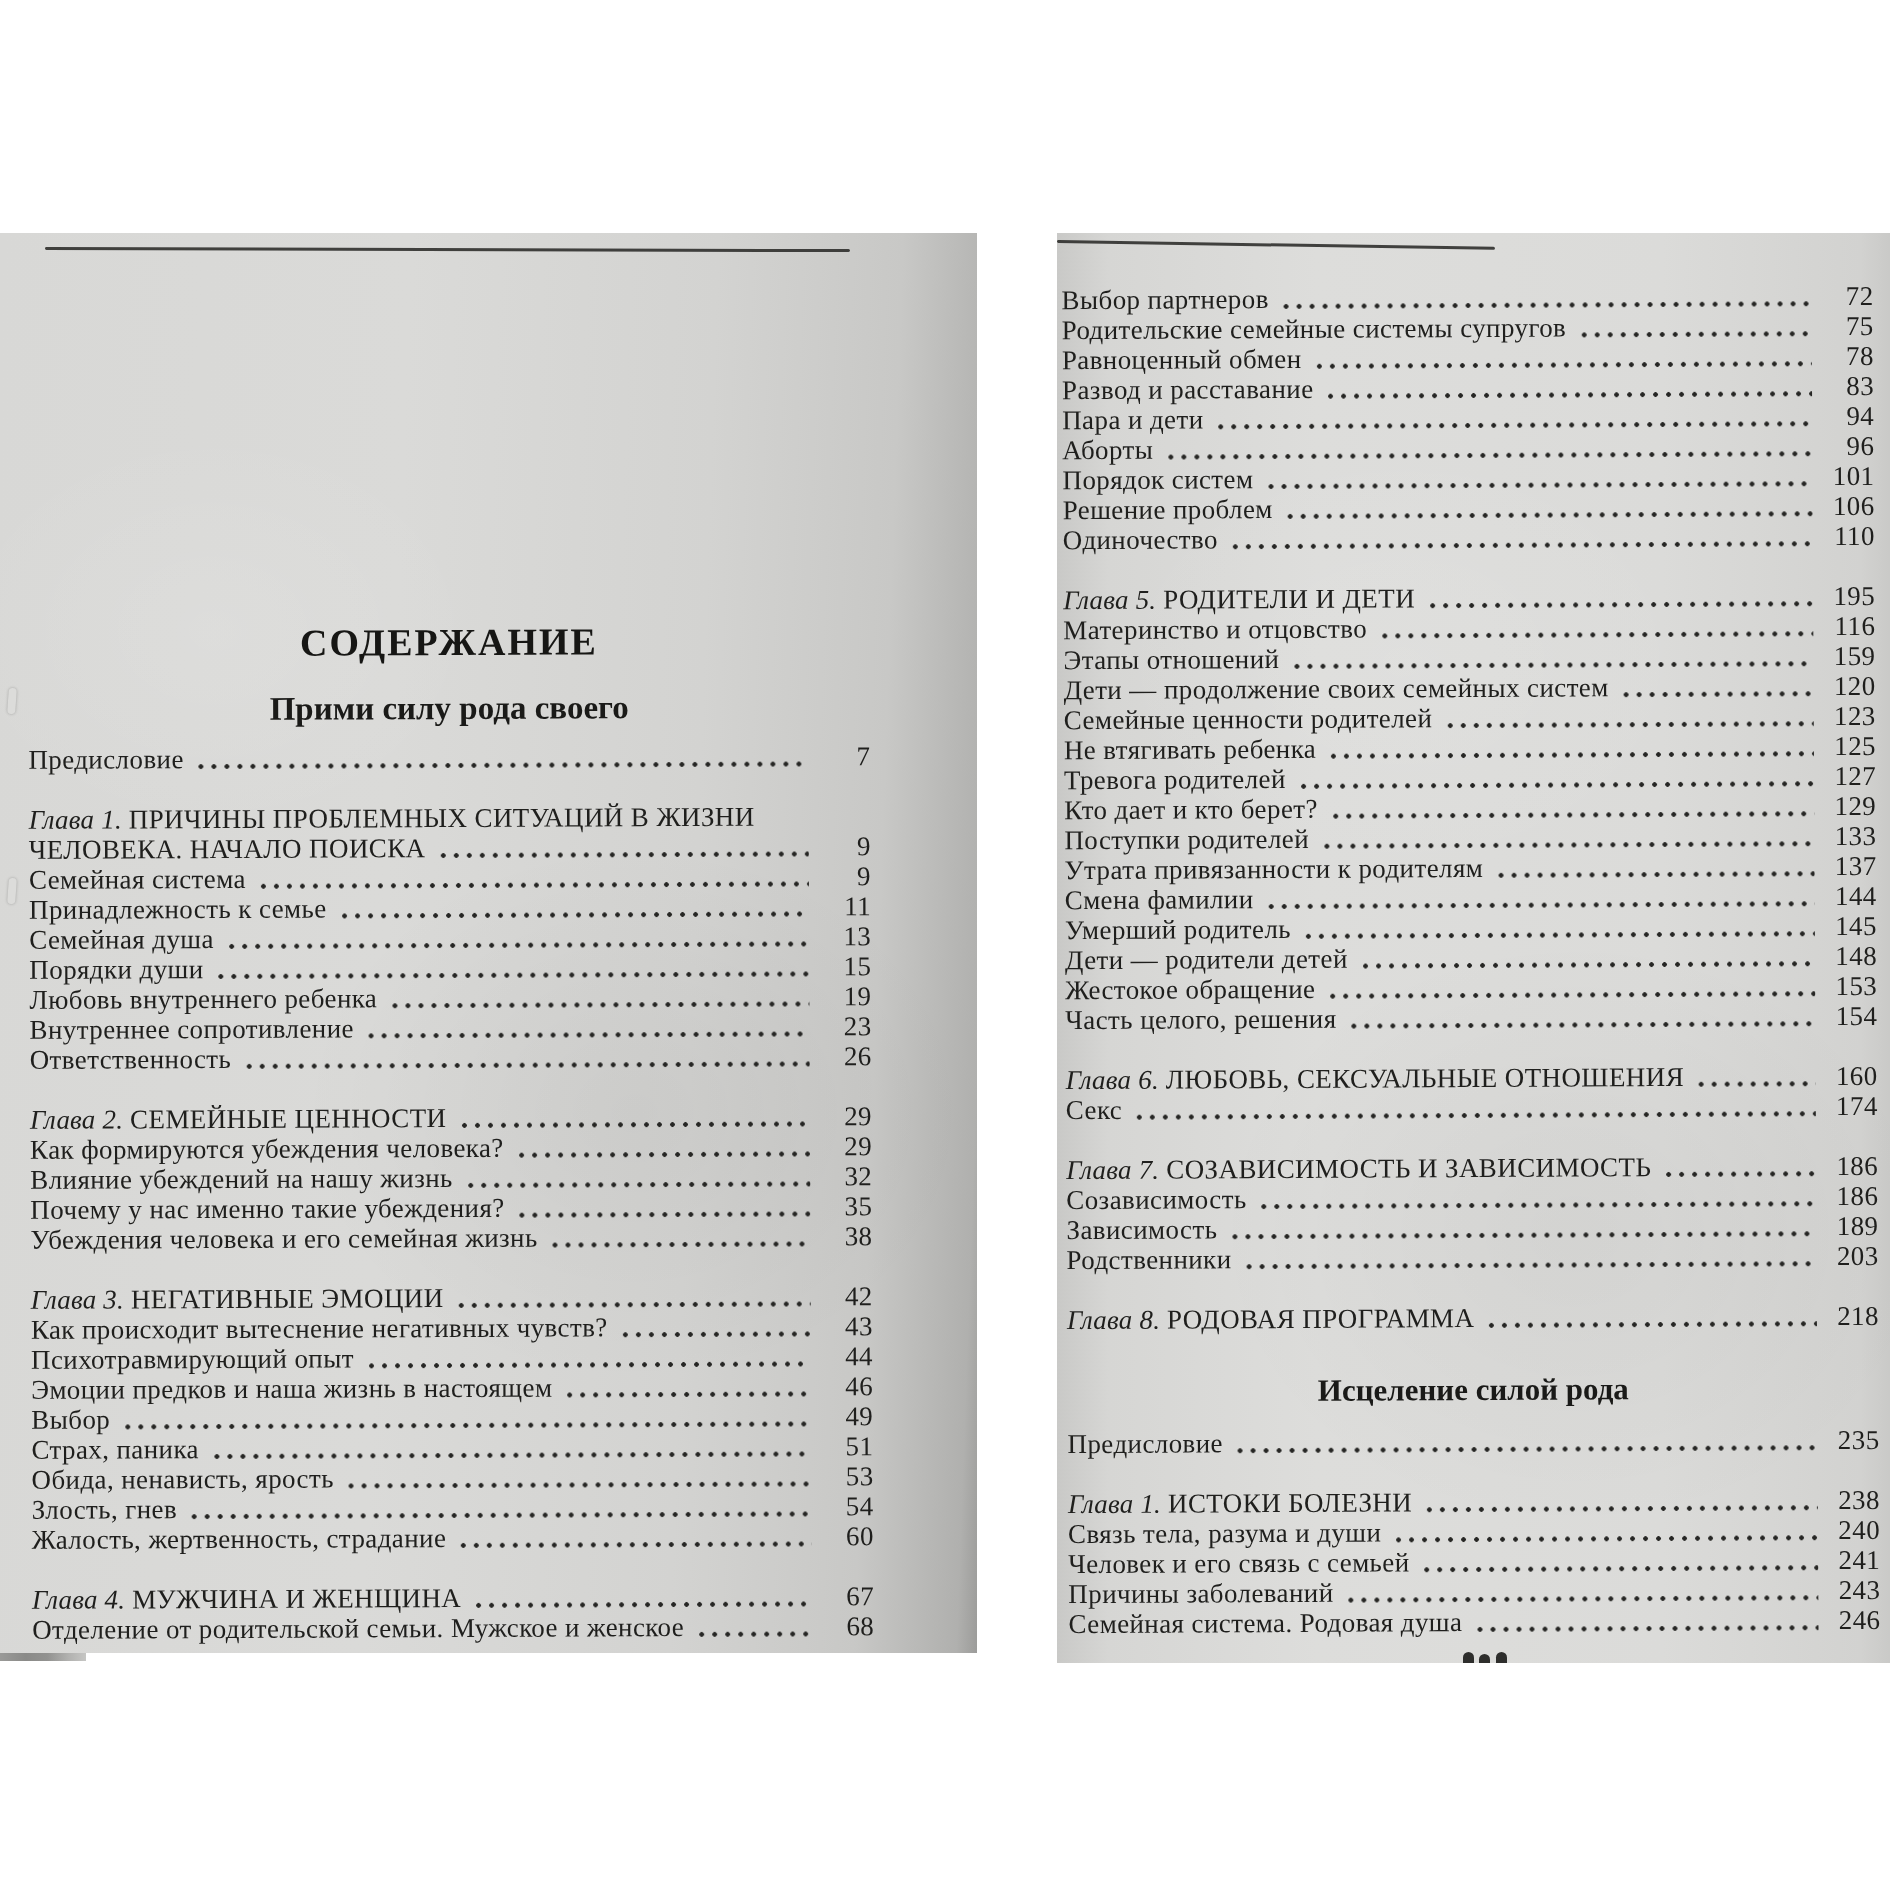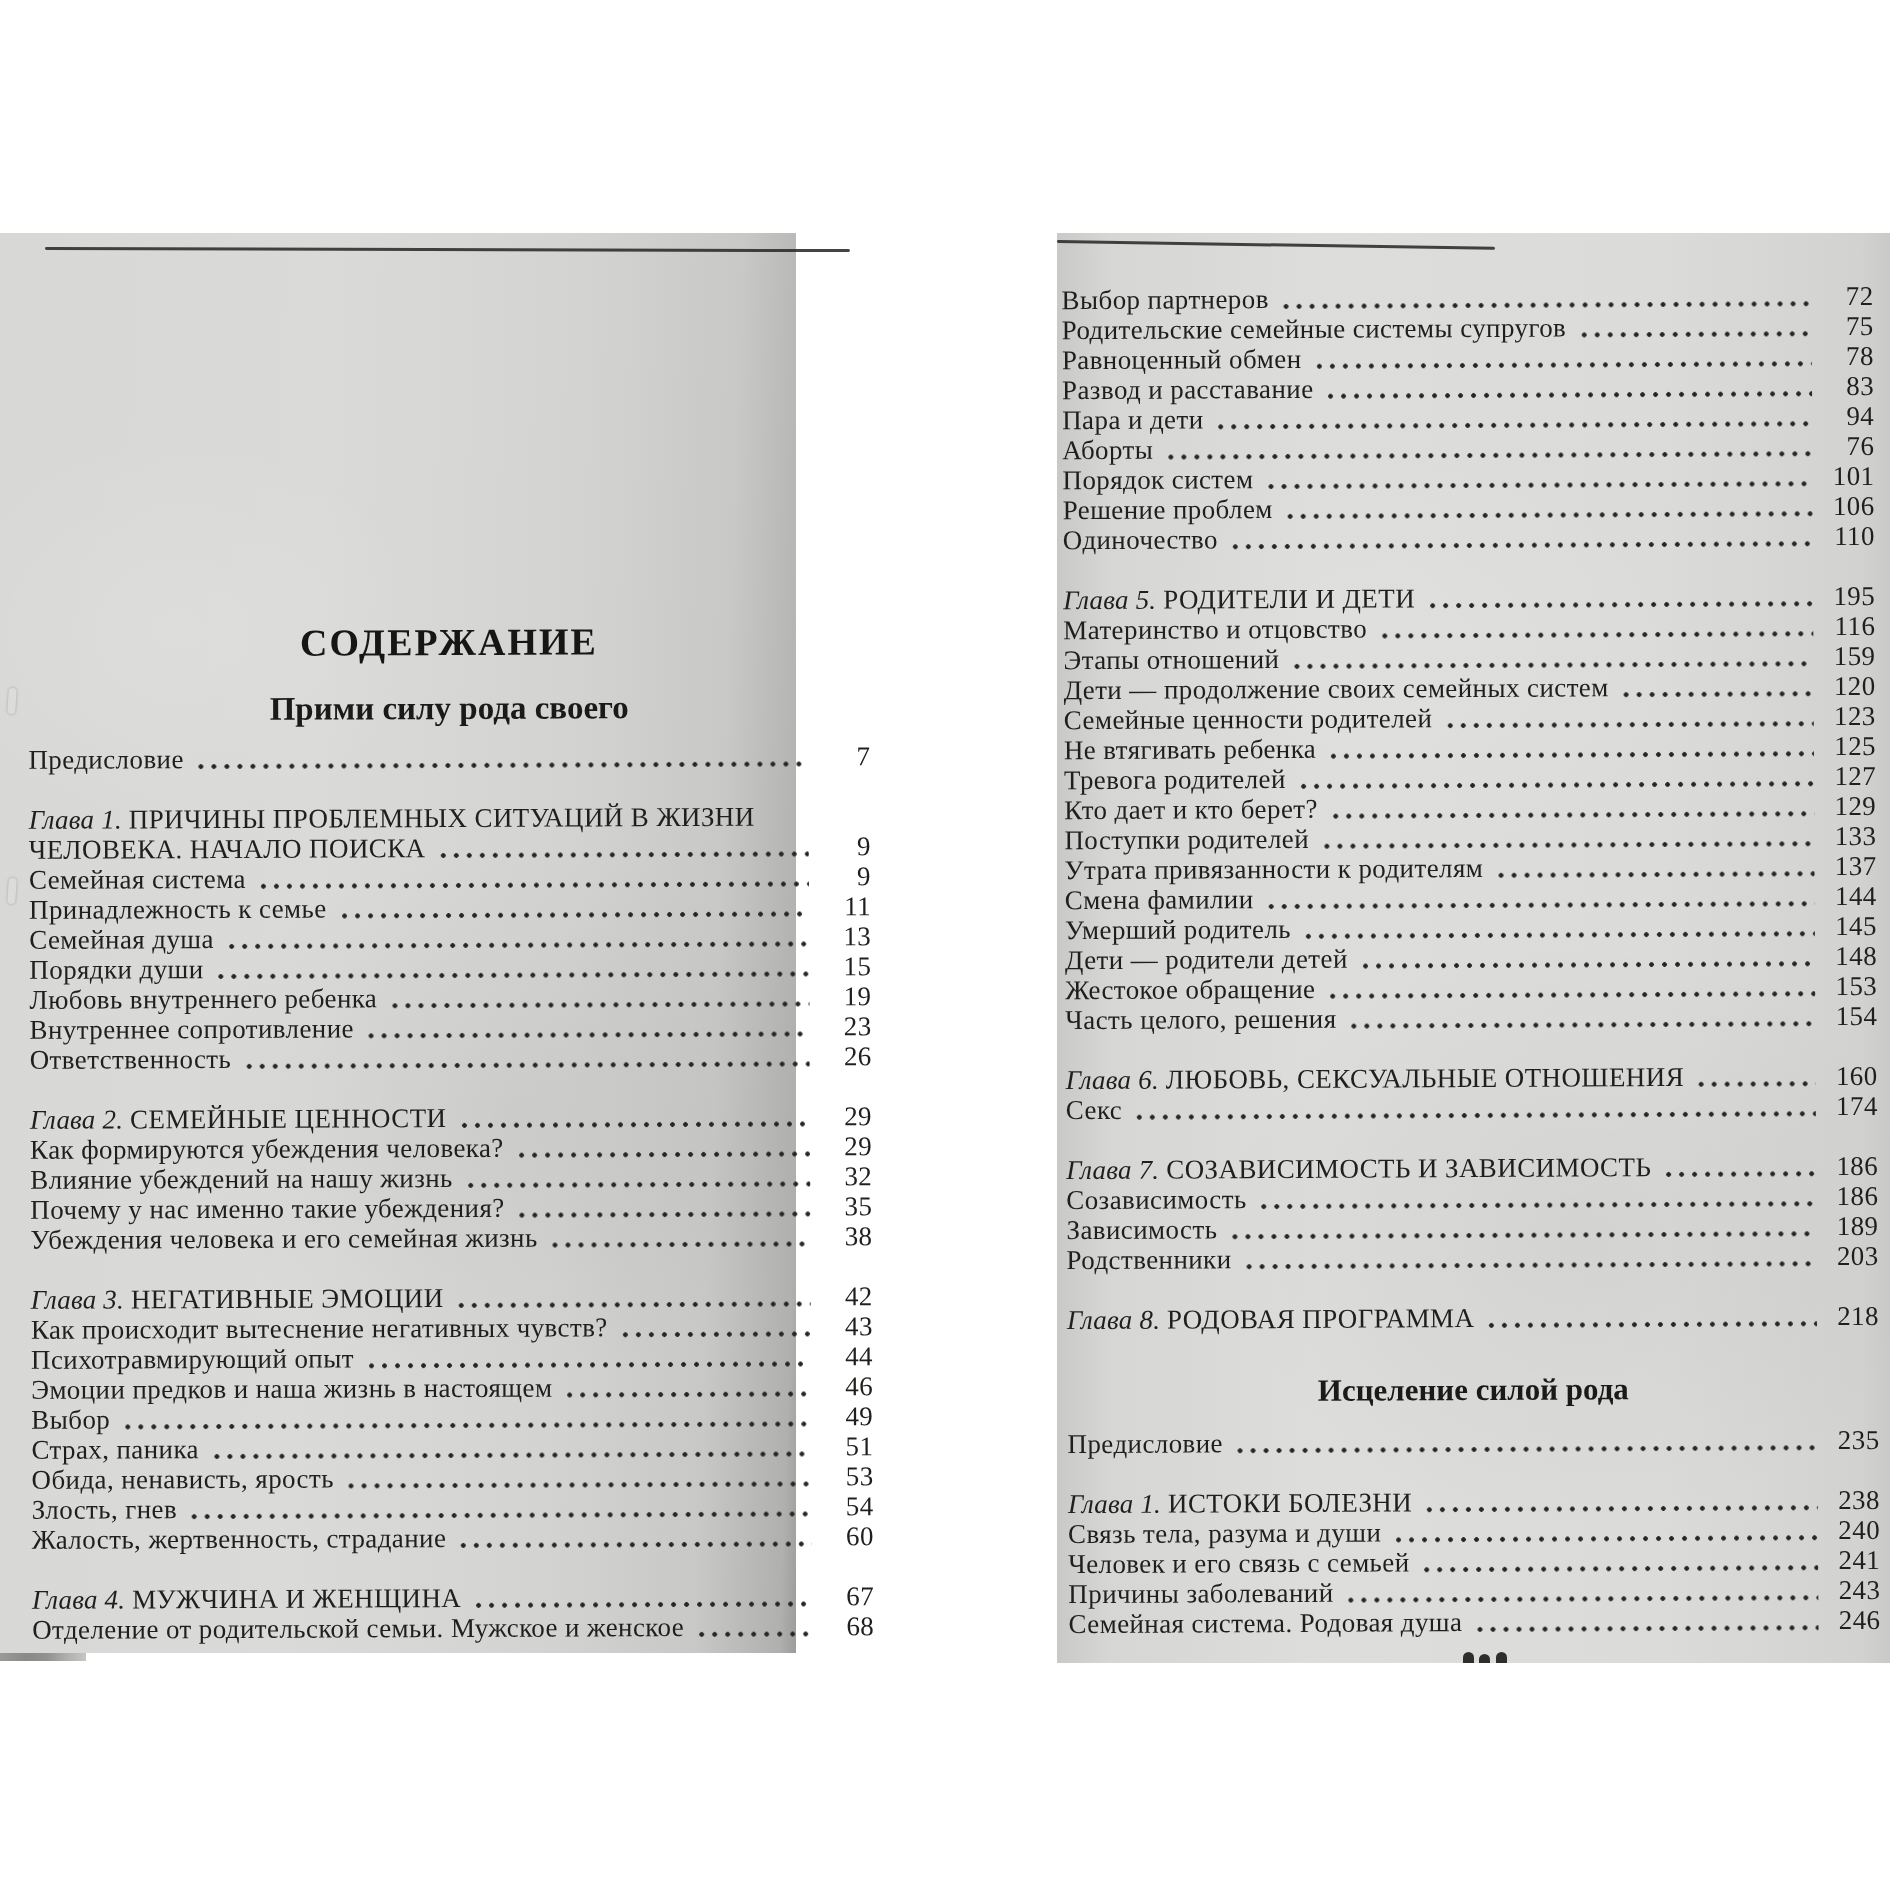--- a/index.html
+++ b/index.html
@@ -5,21 +5,21 @@
   html,body{margin:0;padding:0;}
   body{
     width:1890px;height:1890px;position:relative;overflow:hidden;
     background:#ffffff;
     font-family:"Liberation Serif","DejaVu Serif",serif;
     color:#1f1f1d;
   }
   .book{position:absolute;left:0;top:233px;width:1890px;height:1432px;}
   .page{position:absolute;top:0;}
   .page-left{
-    left:0;width:796px;height:1420px;
+    left:0;width:977px;height:1420px;
     background:
       radial-gradient(ellipse 420px 320px at 22% 28%, rgba(255,255,255,.10), rgba(255,255,255,0) 65%),
       radial-gradient(ellipse 520px 420px at 65% 62%, rgba(0,0,0,.045), rgba(0,0,0,0) 65%),
       linear-gradient(92deg,#d8d8d6 0%,#dadad8 40%,#d3d3d1 70%,#c8c8c6 88%,#b0b0ae 98%,#9c9c9a 100%);
   }
   .gutter{
     left:940px;width:86px;height:1428px;
     background:linear-gradient(90deg,#9a9a98 0%,#8a8a88 30%,#929290 55%,#b2b2b0 80%,#c6c6c4 100%);
   }
   .page-right{
@@ -236,21 +236,21 @@
             <span class="pg">83</span>
           </div>
           <div class="row">
             <span class="label">Пара и дети</span>
             <span class="dots"></span>
             <span class="pg">94</span>
           </div>
           <div class="row">
             <span class="label">Аборты</span>
             <span class="dots"></span>
-            <span class="pg">76</span>
+            <span class="pg">96</span>
           </div>
           <div class="row">
             <span class="label">Порядок систем</span>
             <span class="dots"></span>
             <span class="pg">101</span>
           </div>
           <div class="row">
             <span class="label">Решение проблем</span>
             <span class="dots"></span>
             <span class="pg">106</span>

